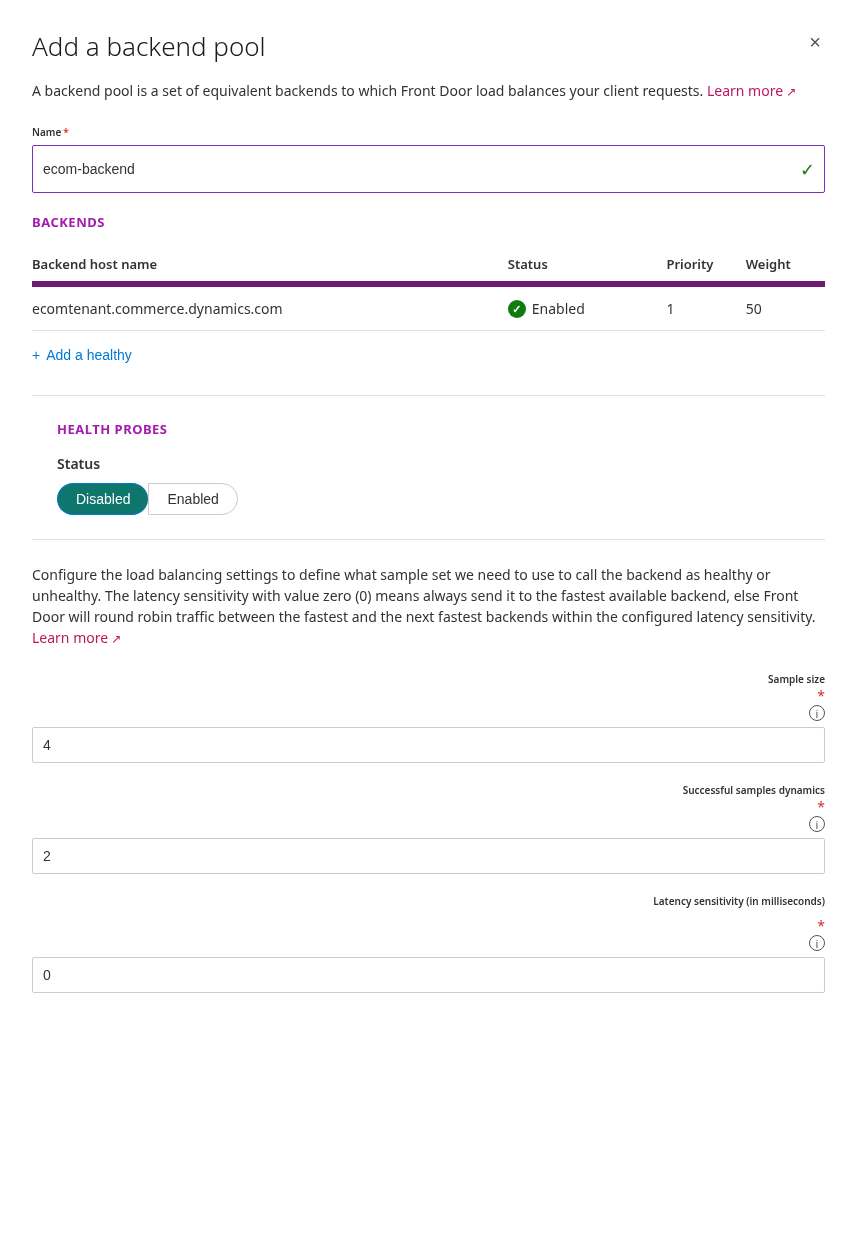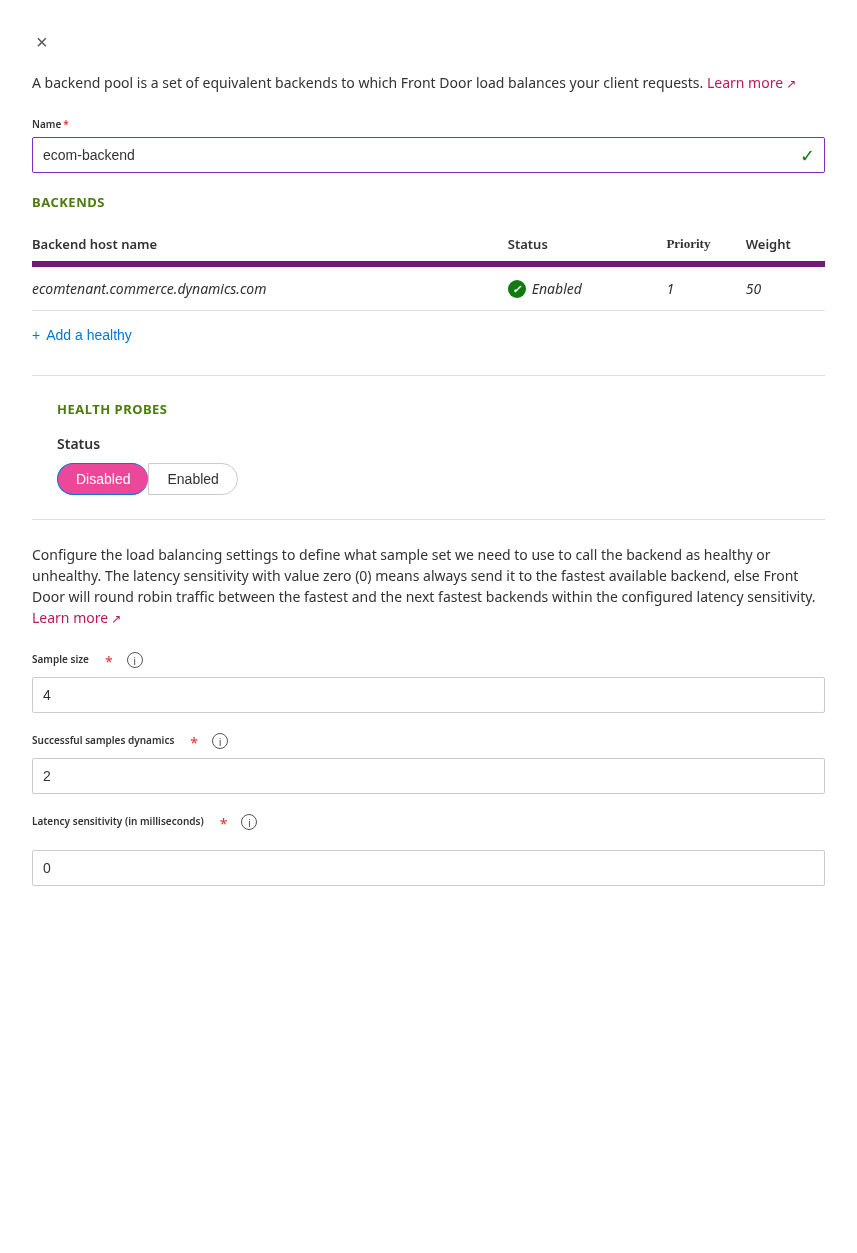--- a/index.html
+++ b/index.html
@@ -58,21 +58,21 @@
       font-weight: 600;
       margin-bottom: 6px;
       color: #333;
     }
     .required-star {
       color: #d93025;
       margin-left: 2px;
     }
     .text-input {
       width: 100%;
-      height: 36px;
+      height: 48px;
       border: 1.5px solid #7b2fbe;
       border-radius: 2px;
       padding: 0 36px 0 10px;
       font-size: 14px;
       color: #333;
       outline: none;
       position: relative;
     }
     .input-wrapper {
       position: relative;
@@ -82,21 +82,21 @@
       right: 10px;
       top: 50%;
       transform: translateY(-50%);
       color: #107c10;
       font-size: 18px;
     }
     .section-heading {
       font-size: 13px;
       font-weight: 700;
       letter-spacing: 0.5px;
-      color: #4d7c0f;
+      color: #a21caf;
       text-transform: uppercase;
       margin-bottom: 16px;
     }
     .backends-section {
       margin-bottom: 24px;
     }
     .backends-table {
       width: 100%;
       border-collapse: collapse;
     }
@@ -106,21 +106,20 @@
       font-weight: 600;
       color: #333;
       padding: 8px 12px 8px 0;
       border-bottom: 6px solid #701a75;
     }
     .backends-table td {
       font-size: 14px;
       color: #333;
       padding: 12px 12px 12px 0;
       border-bottom: 1px solid #e0e0e0;
-      font-style: italic;
     }
     .status-enabled {
       display: flex;
       align-items: center;
       gap: 6px;
       color: #333;
     }
     .status-dot {
       width: 18px;
       height: 18px;
@@ -179,21 +178,21 @@
     }
     .toggle-option:first-child {
       border-radius: 20px 0 0 20px;
       border-right: none;
     }
     .toggle-option:last-child {
       border-radius: 0 20px 20px 0;
       border-left: 1px solid #ccc;
     }
     .toggle-option.active {
-      background: #ec4899;
+      background: #0f766e;
       color: #fff;
       border-color: #0078d4;
       border-radius: 20px;
       z-index: 1;
       position: relative;
     }
     .toggle-group-wrapper {
       display: flex;
       align-items: center;
     }
@@ -205,47 +204,49 @@
       height: 36px;
       border: 1px solid #ccc;
       border-radius: 2px;
       padding: 0 10px;
       font-size: 14px;
       color: #333;
       outline: none;
     }
     .field-label-with-info {
       display: flex;
-      align-items: flex-start;
-      gap: 14px;
+      align-items: flex-end;
+      gap: 0;
       margin-bottom: 6px;
+      flex-direction: column;
     }
     .info-icon {
       width: 16px;
       height: 16px;
       border-radius: 50%;
       border: 1.5px solid #555;
       display: inline-flex;
       align-items: center;
       justify-content: center;
       font-size: 11px;
       color: #555;
       cursor: help;
       flex-shrink: 0;
     }
     .col-hostname { width: 60%; }
     .col-status { width: 20%; }
-    .col-priority { width: 10%; font-family: Liberation Serif, serif; }
+    .col-priority { width: 10%; }
     .col-weight { width: 10%; }
   </style>
 </head>
 <body>
 
 <div class="panel">
   <div class="panel-header">
+    <h1 class="panel-title">Add a backend pool</h1>
     <button class="close-btn">×</button>
   </div>
 
   <p class="description">
     <span>A backend pool is a set of equivalent backends to which Front Door load balances your client requests.</span>
     <a href="#" class="link-external">Learn more</a>
   </p>
 
   <div class="field-group">
     <label class="field-label">
@@ -324,20 +325,20 @@
       <div class="field-label-with-info">
         <span class="field-label" style="margin-bottom:0">Successful samples dynamics</span>
         <span class="required-star">*</span>
         <span class="info-icon">i</span>
       </div>
       <input type="number" class="number-input" value="2" style="">
     </div>
 
     <div class="field-group">
       <div class="field-label-with-info">
-        <span class="field-label" style="margin-bottom:16px">Latency sensitivity (in milliseconds)</span>
+        <span class="field-label" style="margin-bottom:8px">Latency sensitivity (in milliseconds)</span>
         <span class="required-star">*</span>
         <span class="info-icon">i</span>
       </div>
       <input type="number" class="number-input" value="0" style="">
     </div>
   </div>
 </div>
 
 </body></html>

